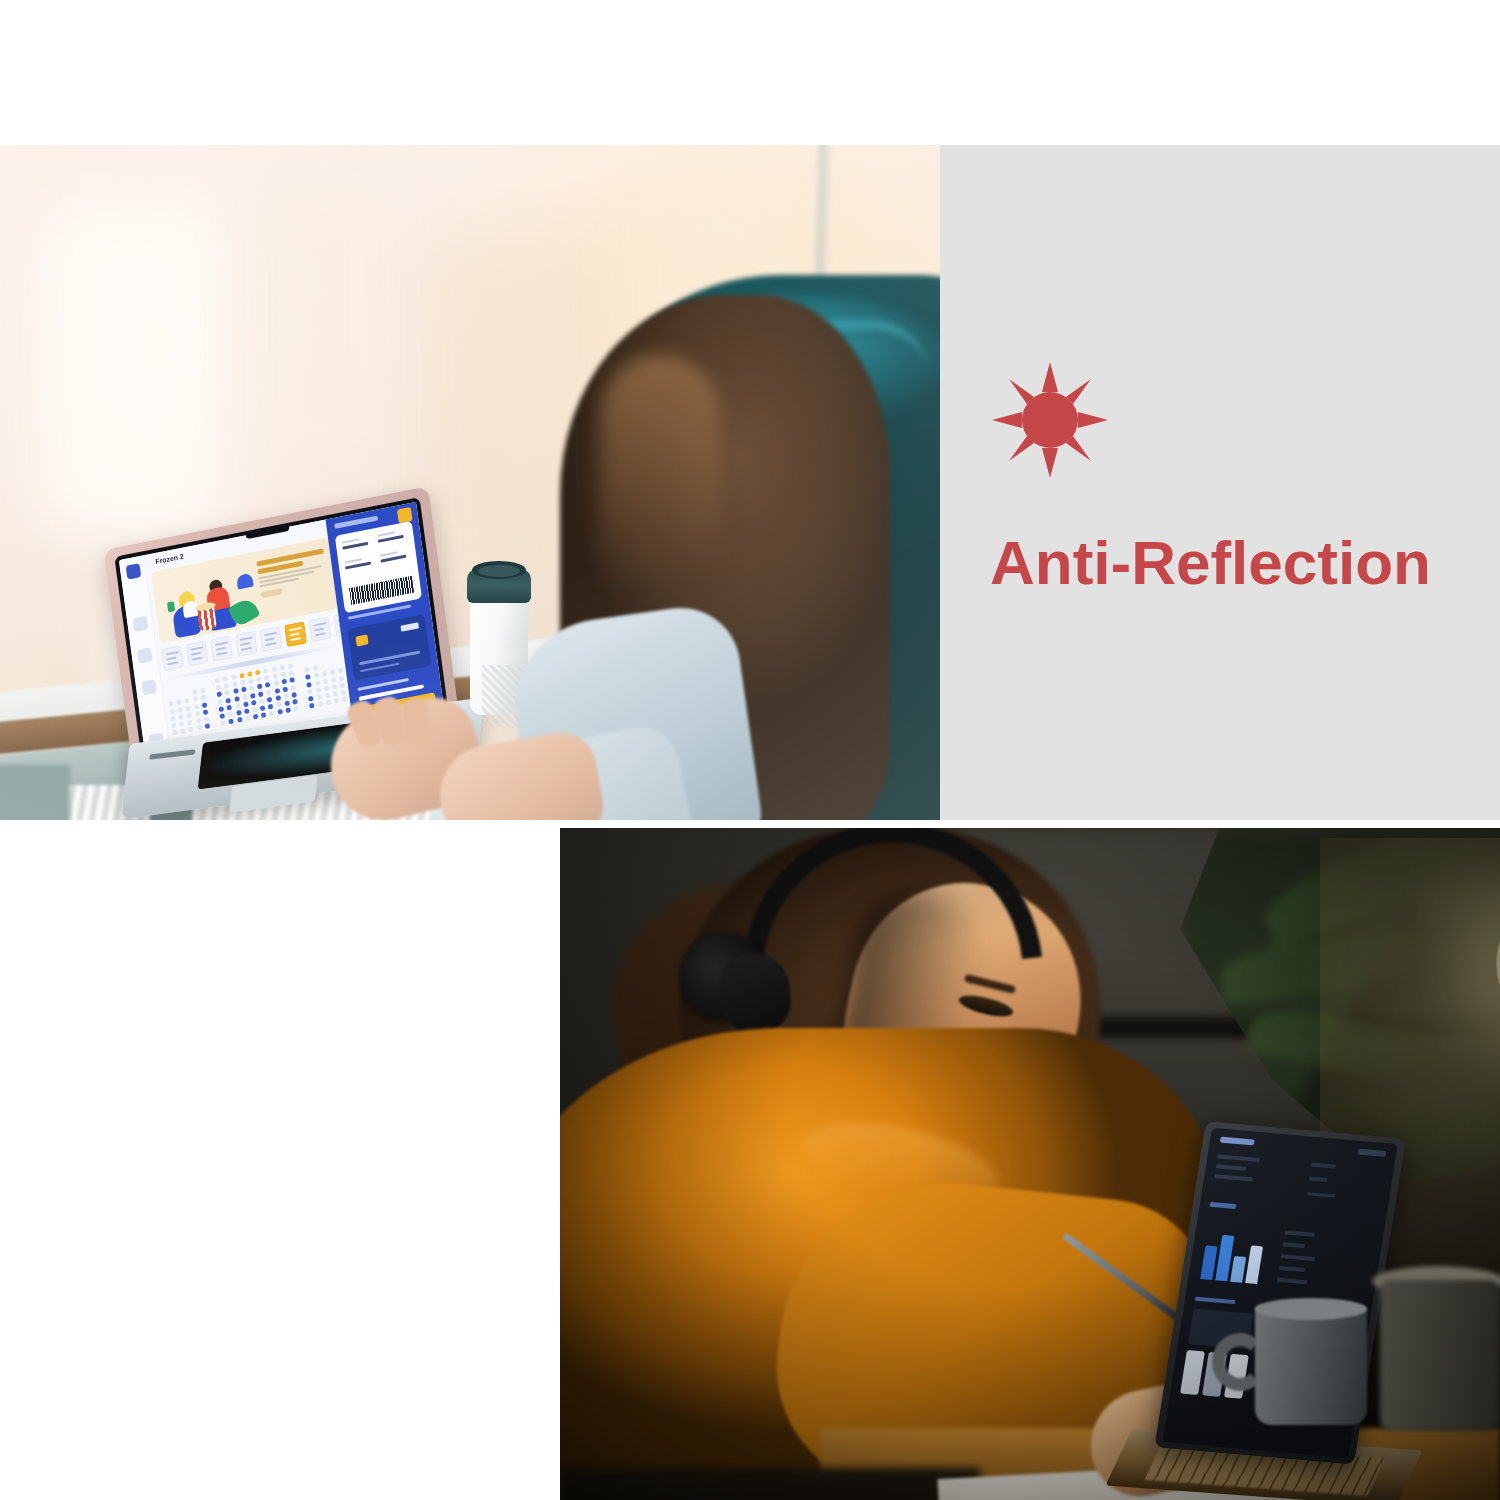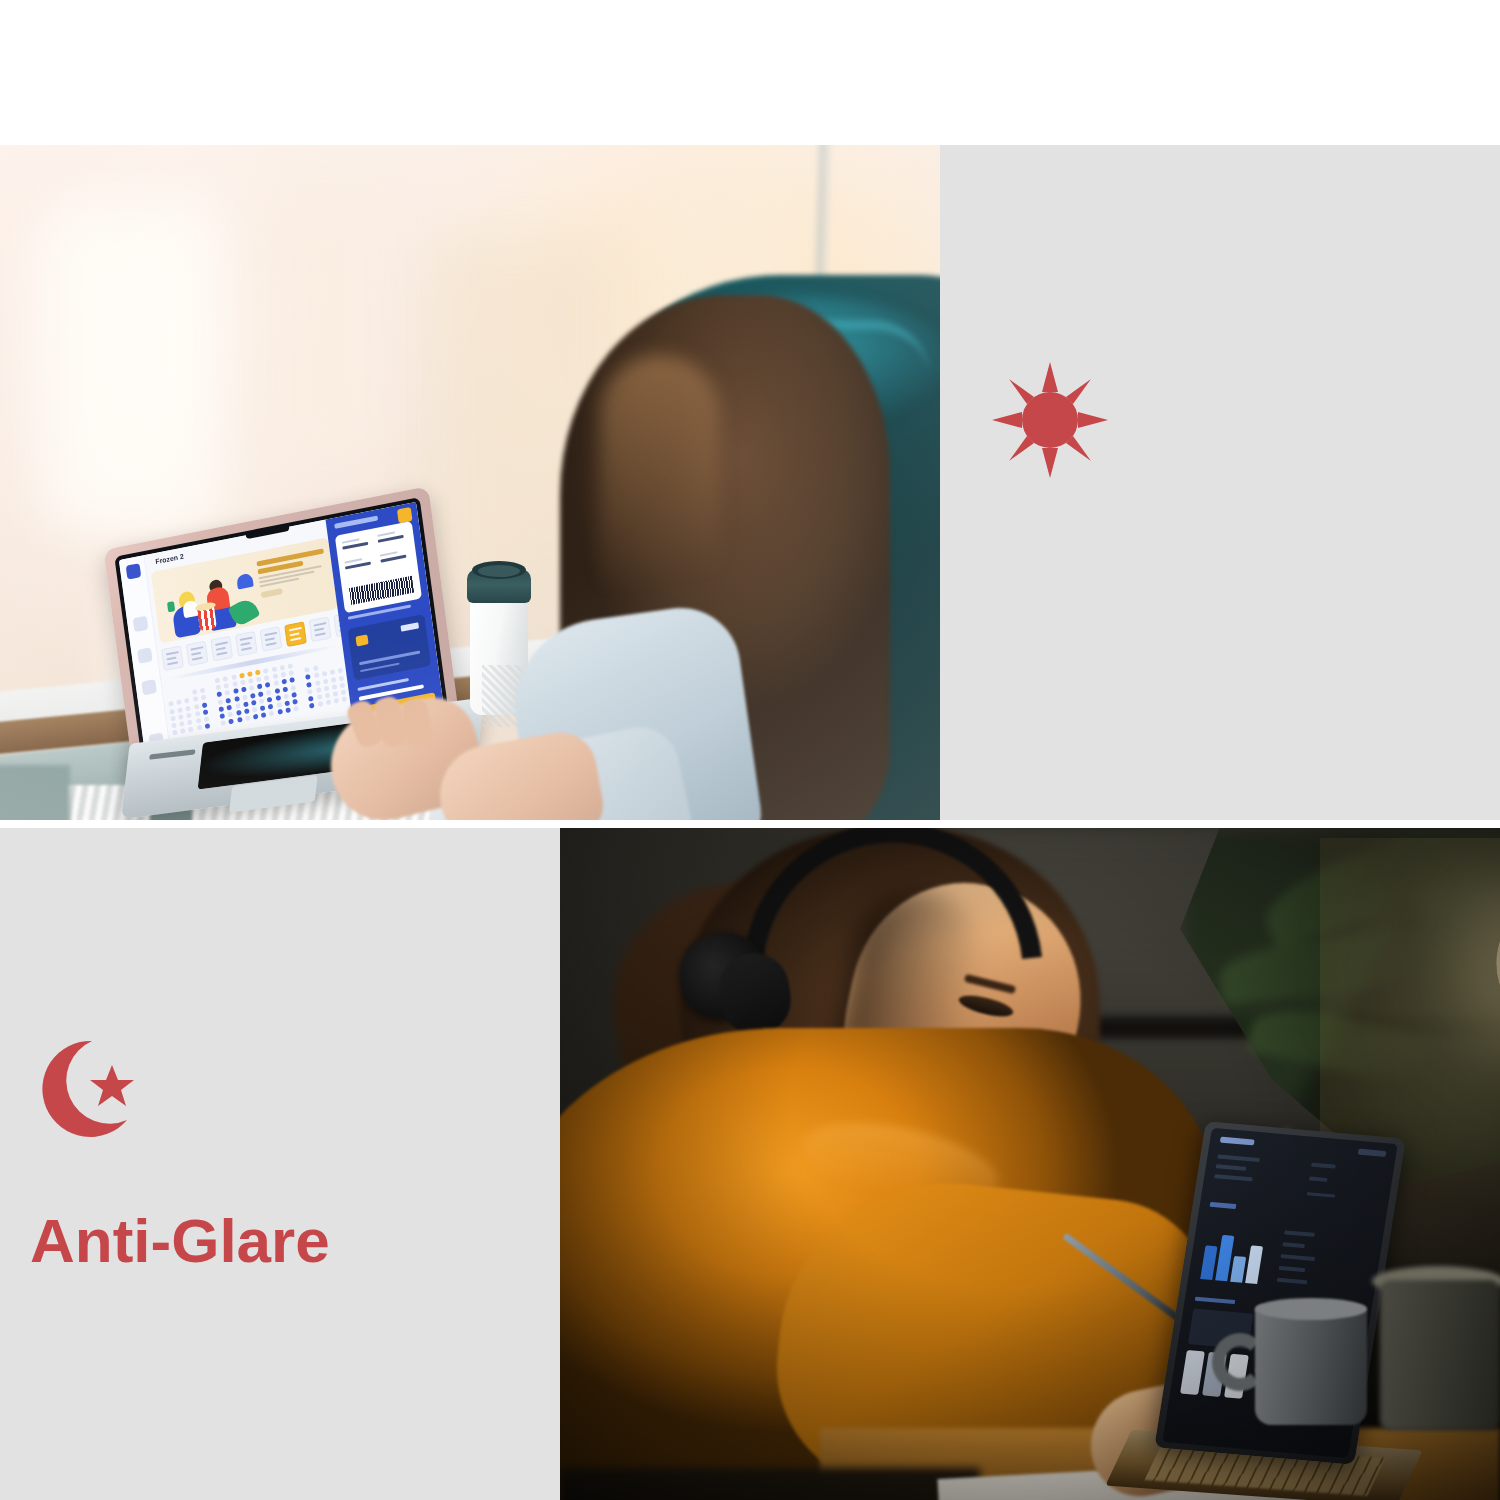--- a/index.html
+++ b/index.html
@@ -758,37 +758,27 @@
               <polygon points="60,118 68,88 52,88"></polygon>
               <polygon points="2,60 32,52 32,68"></polygon>
               <polygon points="118,60 88,52 88,68"></polygon>
               <polygon points="19,19 44,37 37,44"></polygon>
               <polygon points="101,101 76,83 83,76"></polygon>
               <polygon points="101,19 83,44 76,37"></polygon>
               <polygon points="19,101 37,76 44,83"></polygon>
             </g>
           </svg>
         </span>
+        <div class="feature-label">Anti-Reflection</div>
       </div>
     </div>
   </div>
 
   <div class="row row-bottom">
 
-    <div class="cell cell-text-bl">
-      <div class="feature feature-ag">
-        <span class="icon-wrap">
-          <svg width="120" height="120" viewBox="0 0 120 120" aria-hidden="true">
-            <path fill="#C6474A" d="M97 82a48 48 0 1 1-35-79 39 39 0 1 0 35 79z"></path>
-            <polygon fill="#C6474A" points="82,27 88,42 104,42 91,52 96,68 82,58 68,68 73,52 60,42 76,42"></polygon>
-          </svg>
-        </span>
-        <div class="feature-label">Anti-Glare</div>
-      </div>
-    </div>
 
     <div class="cell cell-photo-br">
       <div class="ph-br">
         <div class="br-bg"></div>
         <div class="shelf-wall"></div>
         <div class="shelf-board sb1"></div>
         <div class="shelf-board sb2"></div>
 
         <div class="books" style="left:352px; top:92px;">
           <span class="bk" style="height:86px;background:#6b6b60"></span>

